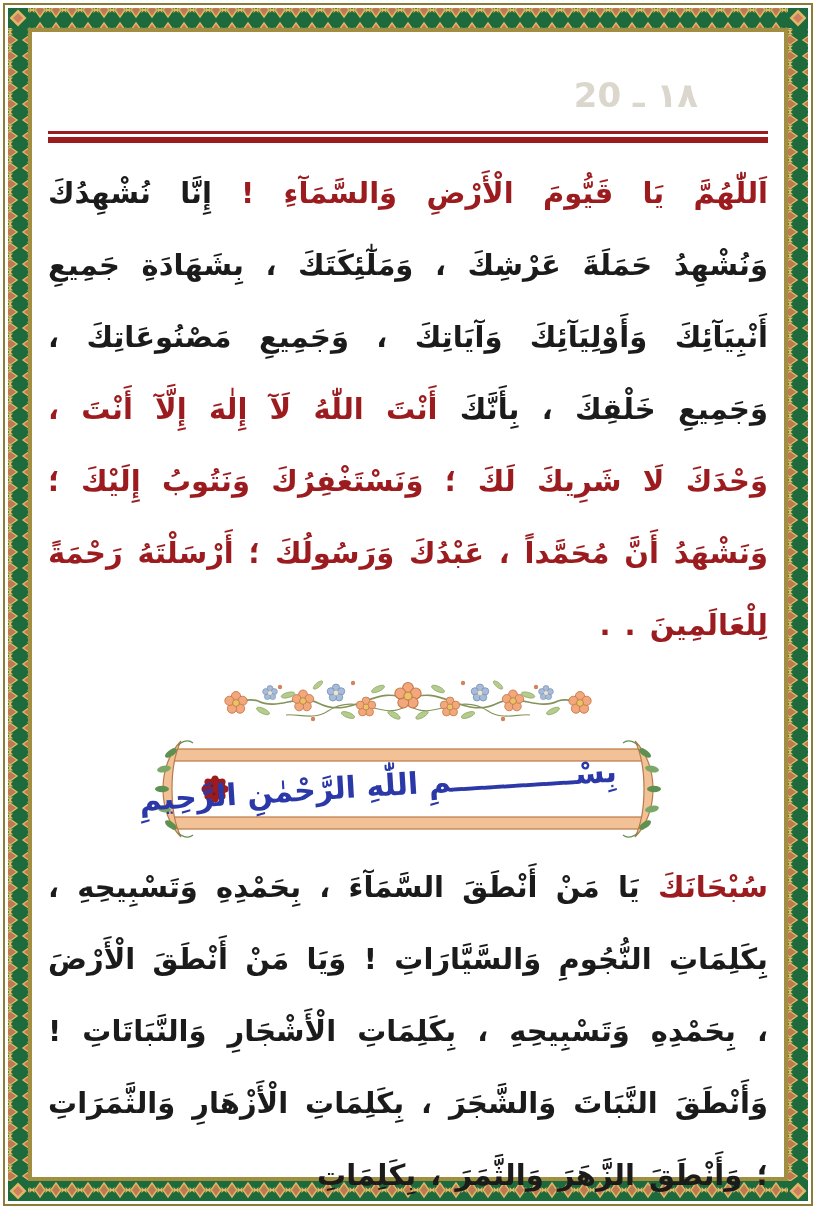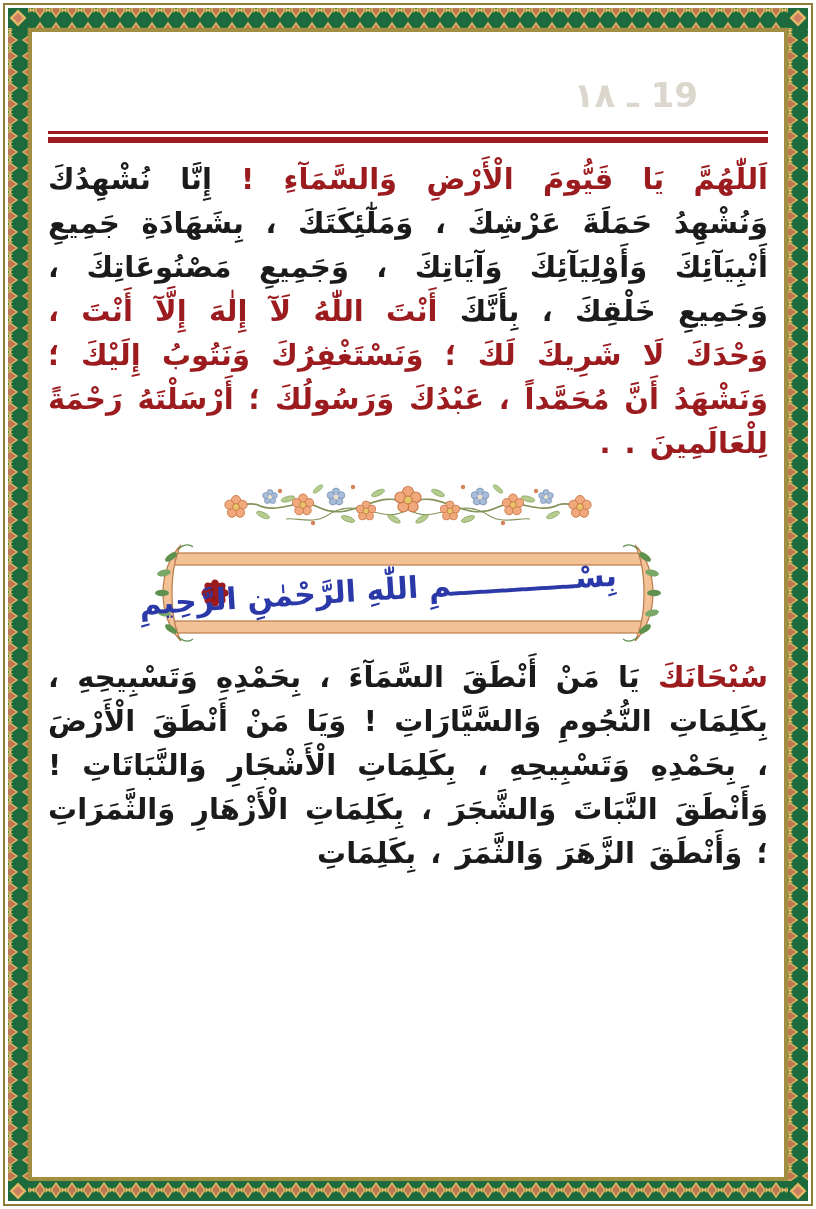--- a/index.html
+++ b/index.html
@@ -32,21 +32,21 @@
     align-items:flex-start;font-weight:bold;font-size:34px;line-height:1.25;white-space:nowrap;
   }
   .wm{top:15px;color:var(--watermark-gray);padding-right:70px;}
   .main-title{top:0;color:var(--accent-red);padding-right:125px;}
   .wm .num,.main-title .num{letter-spacing:2px;}
   .rules{margin-top:2px;}
   .rule{background:var(--accent-red);}
   .rule.thin{height:3px;}
   .rule.thick{height:6px;margin-top:3px;}
   .para{
-    margin:14px 0 0 0;font-size:29px;font-weight:bold;line-height:44px;
+    margin:14px 0 0 0;font-size:29px;font-weight:bold;line-height:72px;
     text-align:justify;text-align-last:right;direction:rtl;
     word-spacing:0.14em;color:var(--text-black);
   }
   .para.p2{margin-top:4px;}
   .para.p3{margin-top:12px;}
   .seg-red{color:var(--accent-red);}
   .seg-black{color:var(--text-black);}
   .divider-wrap{margin:10px auto 0;width:380px;height:62px;}
   .panel{
     position:relative;margin:6px auto 0;width:522px;height:100px;
@@ -92,21 +92,21 @@
     <use href="#corner" x="788" y="8"></use>
     <use href="#corner" x="8" y="1181"></use>
     <use href="#corner" x="788" y="1181"></use>
     <rect x="30" y="30" width="756" height="1149" fill="none" stroke="#a18e41" stroke-width="4"></rect>
   </svg>
 
   <div class="content">
 
     <div class="hdr">
       <div class="wm">
-        <span class="num">19 ـ ١٨</span>
+        <span class="num">١٨ ـ 20</span>
       </div>
       <div class="main-title">
       </div>
     </div>
 
     <div class="rules">
       <div class="rule thin"></div>
       <div class="rule thick"></div>
     </div>
 

